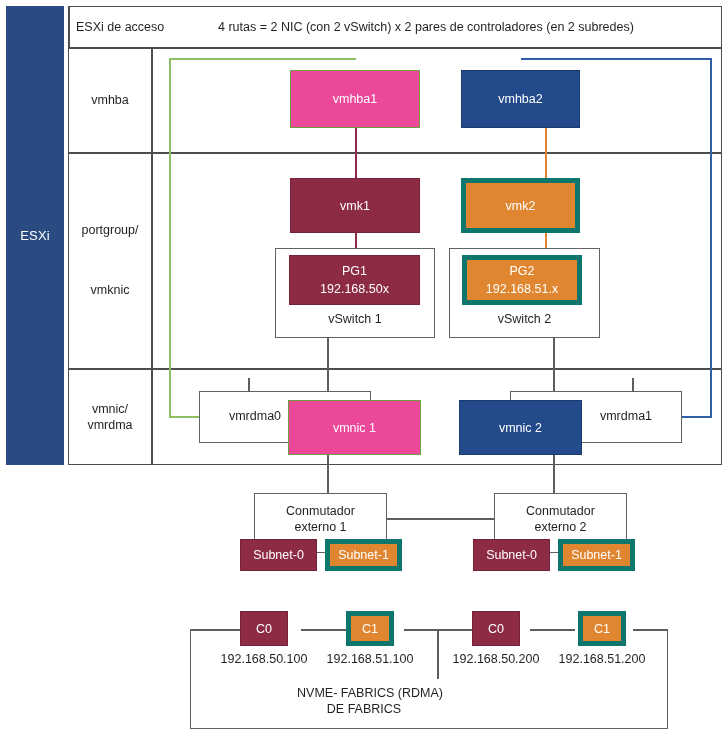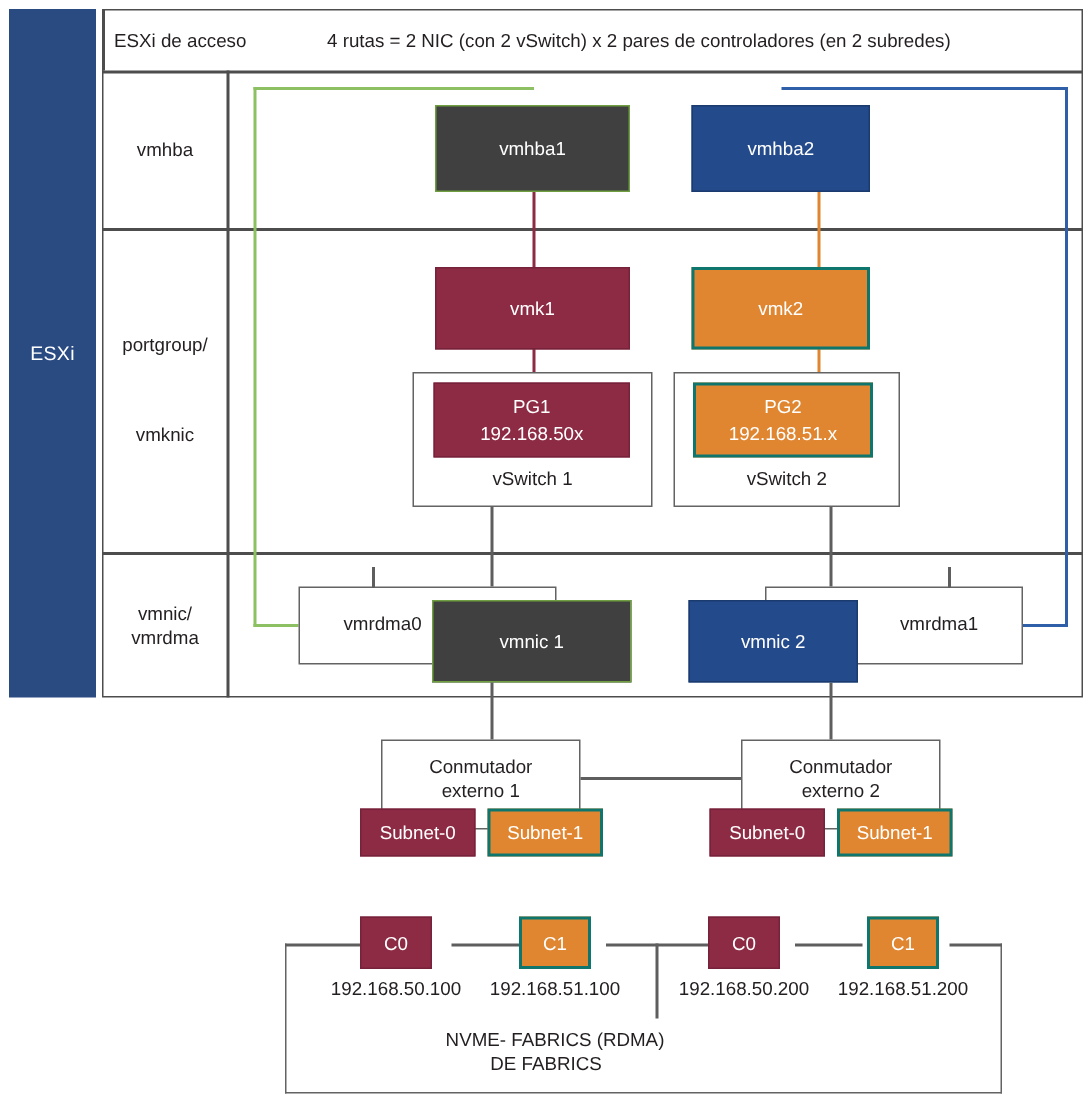--- a/index.html
+++ b/index.html
@@ -65,24 +65,24 @@
   .node {
     display: flex;
     flex-direction: column;
     align-items: center;
     justify-content: center;
     color: #ffffff;
     font-size: 12.5px;
     line-height: 18px;
     text-align: center;
   }
-  .node.green  { background: #404040; border: 1px solid #6f9f40; }
+  .node.green  { background: #ec4899; border: 1px solid #6f9f40; }
   .node.blue   { background: #234a8a; border: 1px solid #1b3a6d; }
   .node.maroon { background: #8d2b44; border: 1px solid #76223a; }
-  .node.orange { background: #e08631; border: 2px solid #0f766e; }
+  .node.orange { background: #e08631; border: 5px solid #0f766e; }
 
   
   .wbox {
     background: #ffffff;
     border: 1.5px solid #636363;
   }
   .wbox-label {
     position: absolute;
     left: 0; right: 0;
     text-align: center;
@@ -203,21 +203,21 @@
   <div class="ln v gray" style="left:248px; top:378px; width:2px; height:14px;"></div>
 
   <div class="abs wbox" style="left:510px; top:391px; width:172px; height:52px;">
     <div class="wbox-label" style="top:16px; left:60px; right:0;">vmrdma1</div>
   </div>
   <div class="ln v gray" style="left:632px; top:378px; width:2px; height:14px;"></div>
 
   <div class="abs node green" style="left:288px; top:400px; width:133px; height:55px;">
     <span>vmnic 1</span>
   </div>
-  <div class="abs node blue" style="left:459px; top:400px; width:113px; height:55px;">
+  <div class="abs node blue" style="left:459px; top:400px; width:123px; height:55px;">
     <span>vmnic 2</span>
   </div>
 
   <div class="ln v gray" style="left:327px; top:455px; width:2px; height:40px;"></div>
   <div class="ln v gray" style="left:553px; top:455px; width:2px; height:40px;"></div>
 
   <div class="abs wbox" style="left:254px; top:493px; width:133px; height:60px;">
     <div class="wbox-label" style="top:9px;">Conmutador</div>
     <div class="wbox-label" style="top:25px;">externo 1</div>
   </div>

